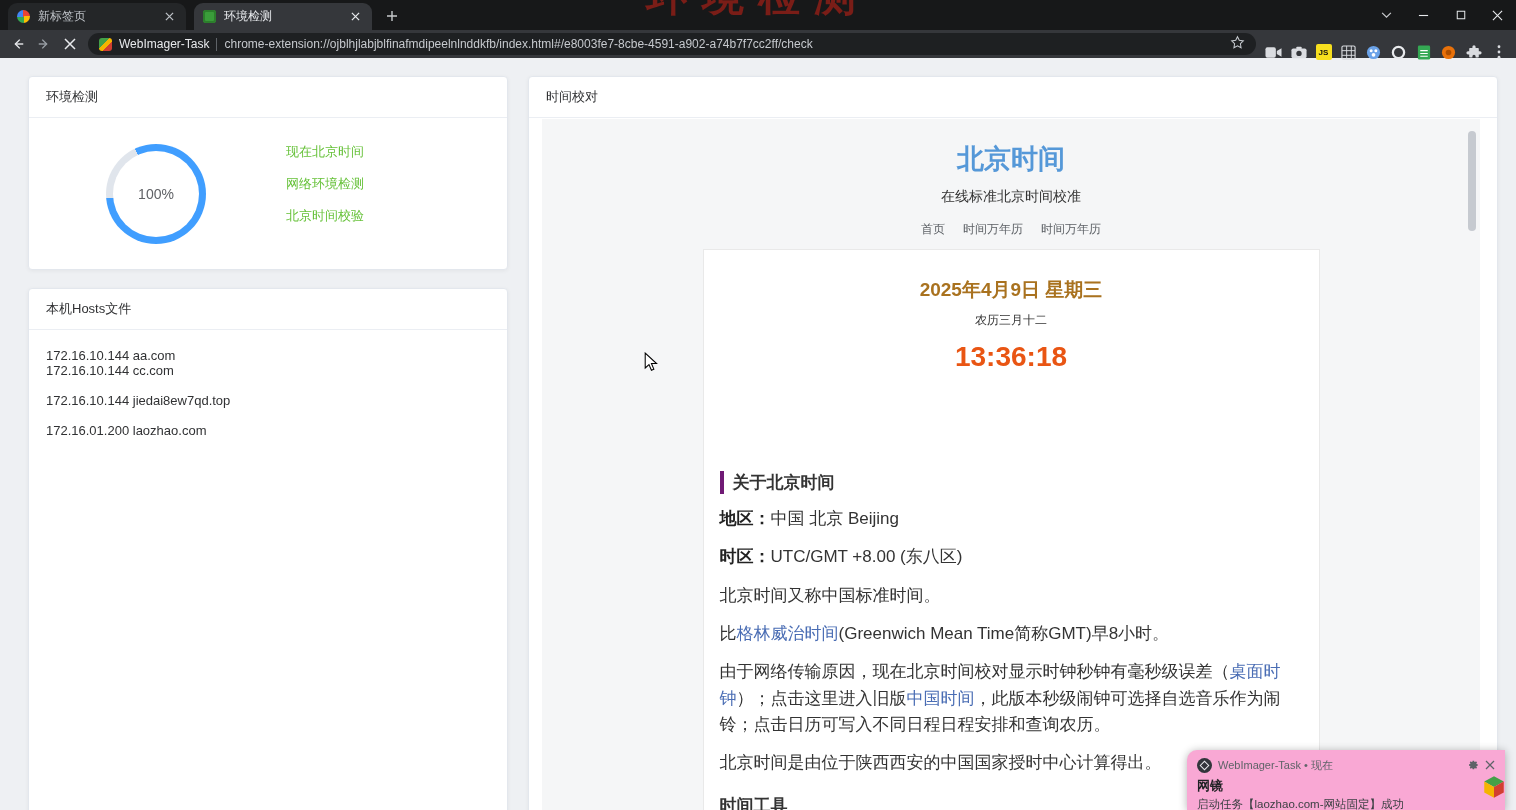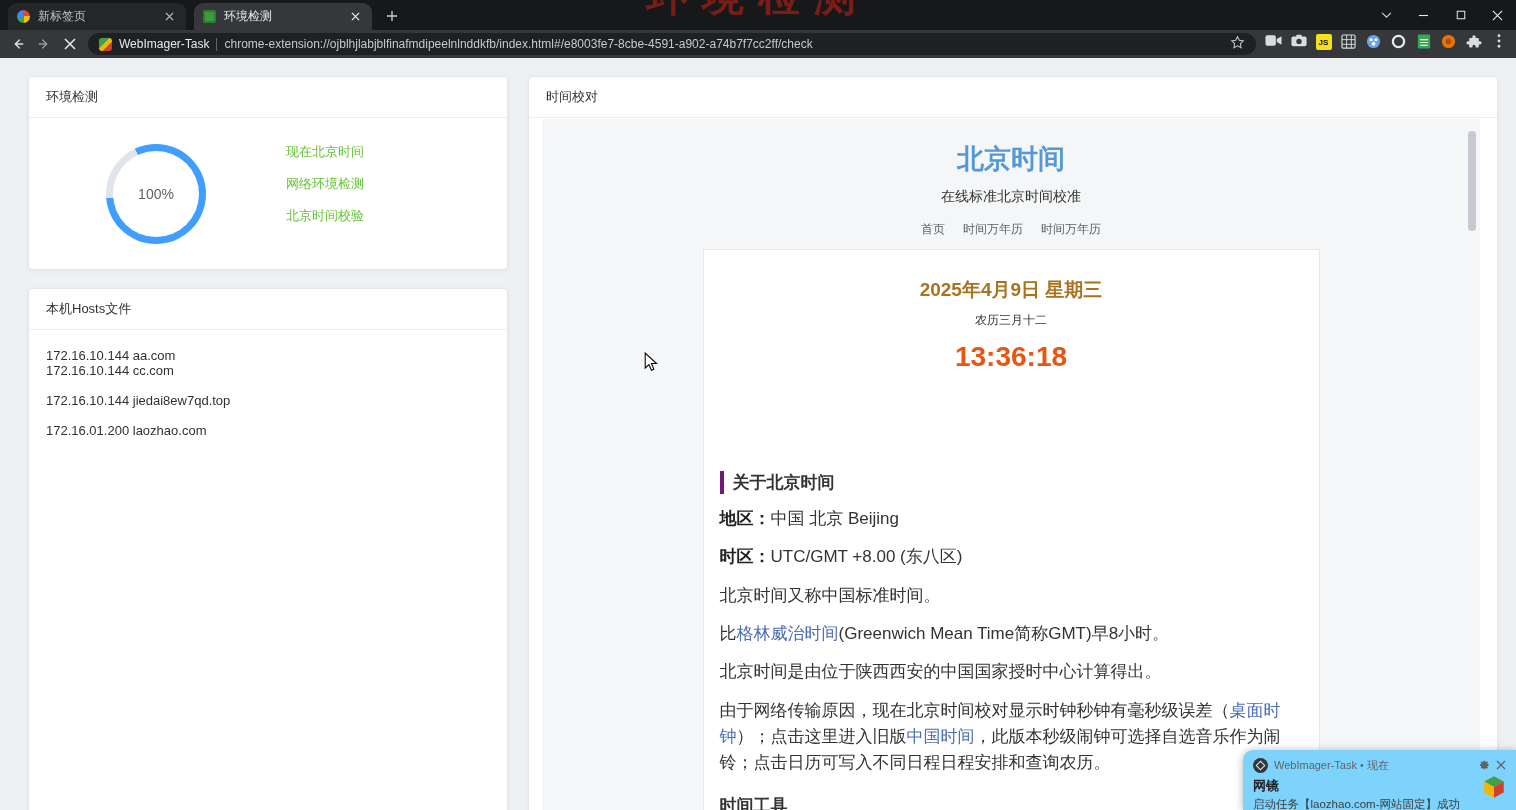--- a/index.html
+++ b/index.html
@@ -46,21 +46,21 @@
   .urlbar {
     flex:1; height:22px; background:#1e2022; border-radius:12px;
     display:flex; align-items:center; padding:0 11px; gap:7px; margin:0 5px; min-width:0;
   }
   .ext-fav { width:13px; height:13px; border-radius:3px; flex:none;
     background:linear-gradient(135deg,#43a047 0 40%,#f4b400 40% 65%,#d23f31 65% 100%); }
   .ext-name { font-size:12px; color:#e8eaed; white-space:nowrap; }
   .url-divider { width:1px; height:13px; background:#5f6368; flex:none; }
   .url-text { font-size:12px; color:#c6c9ce; white-space:nowrap; overflow:hidden; text-overflow:ellipsis; flex:1; }
   .tool-icons { display:flex; align-items:center; flex:none; }
-  .tool-icon { width:25px; height:36px; display:flex; align-items:flex-start; justify-content:center;margin-top:16px; }
+  .tool-icon { width:25px; height:36px; display:flex; align-items:center; justify-content:center;margin-top:16px; }
   .js-badge { width:16px; height:16px; background:#f7df1e; border-radius:2px; color:#111;
     font-size:8px; font-weight:bold; display:flex; align-items:center; justify-content:center; }
 
   
   .page { position:absolute; top:58px; left:0; right:0; bottom:0; background:#eef0f3; }
   .card { background:#fff; border:1px solid #e3e7ed; border-radius:4px; box-shadow:0 1px 4px rgba(0,0,0,.05); }
   .card-header { height:41px; line-height:40px; padding:0 17px; border-bottom:1px solid #ebeef3; font-size:13px; color:#303133; }
 
   .left-col { position:absolute; left:28px; top:18px; width:480px; }
   .env-card { height:194px; position:relative; }
@@ -92,21 +92,21 @@
   .p { font-size:17px; color:#333; margin:12px 0 0; line-height:1.55; }
   .p b { color:#222; }
   .site a, .inline-link { color:#4a6db4; cursor:pointer; text-decoration:none; }
   .section-heading { font-size:17px; font-weight:bold; color:#333; margin-top:17px; }
   .link-flow { margin-top:6px; font-size:13px; line-height:1.55; }
   .link-flow span { color:#4a6db4; display:inline-block; margin:0 6px 3px 0; cursor:pointer; }
   .site-scroll-thumb { position:absolute; top:54px; right:21px; width:8px; height:100px;
     background:#c6cad0; border-radius:4px; z-index:5; }
 
   
-  .notif { position:absolute; right:0; bottom:0; width:273px; height:60px; background:#7dd3fc;
+  .notif { position:absolute; right:11px; bottom:0; width:318px; height:60px; background:#f9a8d4;
     border-radius:10px 0 0 0; box-shadow:0 1px 8px rgba(0,0,0,.3); z-index:40; }
   .notif-row1 { display:flex; align-items:center; gap:6px; padding:8px 10px 0 10px; font-size:11px; color:#5f6368; }
   .notif-app-icon { width:15px; height:15px; border-radius:50%; background:#32353b; flex:none; position:relative; }
   .notif-app-icon::after { content:""; position:absolute; inset:4px; border:1px solid #e8eaed; transform:rotate(45deg); }
   .notif-source { flex:1; white-space:nowrap; overflow:hidden; }
   .notif-title { font-size:13px; font-weight:bold; color:#202124; padding:4px 10px 0 10px; }
   .notif-msg { font-size:11.5px; color:#3c4043; padding:2px 10px 0 10px; white-space:nowrap; overflow:hidden; }
 
   .cube-logo { position:absolute; right:9px; bottom:6px; z-index:50; cursor:pointer; }
   .cursor { position:absolute; left:643px; top:352px; z-index:60; pointer-events:none; }
@@ -302,24 +302,24 @@
         <p class="p">
           <b>地区：</b><span>中国 北京 Beijing</span>
         </p>
         <p class="p">
           <b>时区：</b><span>UTC/GMT +8.00 (东八区)</span>
         </p>
         <p class="p">北京时间又称中国标准时间。</p>
         <p class="p">
           <span>比</span><span class="inline-link">格林威治时间</span><span>(Greenwich Mean Time简称GMT)早8小时。</span>
         </p>
-        <p class="p">北京时间是由位于陕西西安的中国国家授时中心计算得出。</p>
         <p class="p">
           <span>由于网络传输原因，现在北京时间校对显示时钟秒钟有毫秒级误差（</span><span class="inline-link">桌面时钟</span><span>）；点击这里进入旧版</span><span class="inline-link">中国时间</span><span>，此版本秒级闹钟可选择自选音乐作为闹铃；点击日历可写入不同日程日程安排和查询农历。</span>
         </p>
+        <p class="p">北京时间是由位于陕西西安的中国国家授时中心计算得出。</p>
 
         <div class="section-heading">时间工具</div>
         <div class="link-flow"><span>日期计算器</span><span>倒计时</span><span>闹钟</span><span>农历转换</span><span>黄历</span><span>时间戳</span><span>时间相关</span><span>生辰八字</span><span>时区</span><span>预产期</span><span>排卵期</span></div>
 
       </div>
     </div>
     <div class="site-scroll-thumb"></div>
   </div>
 </div>
 

